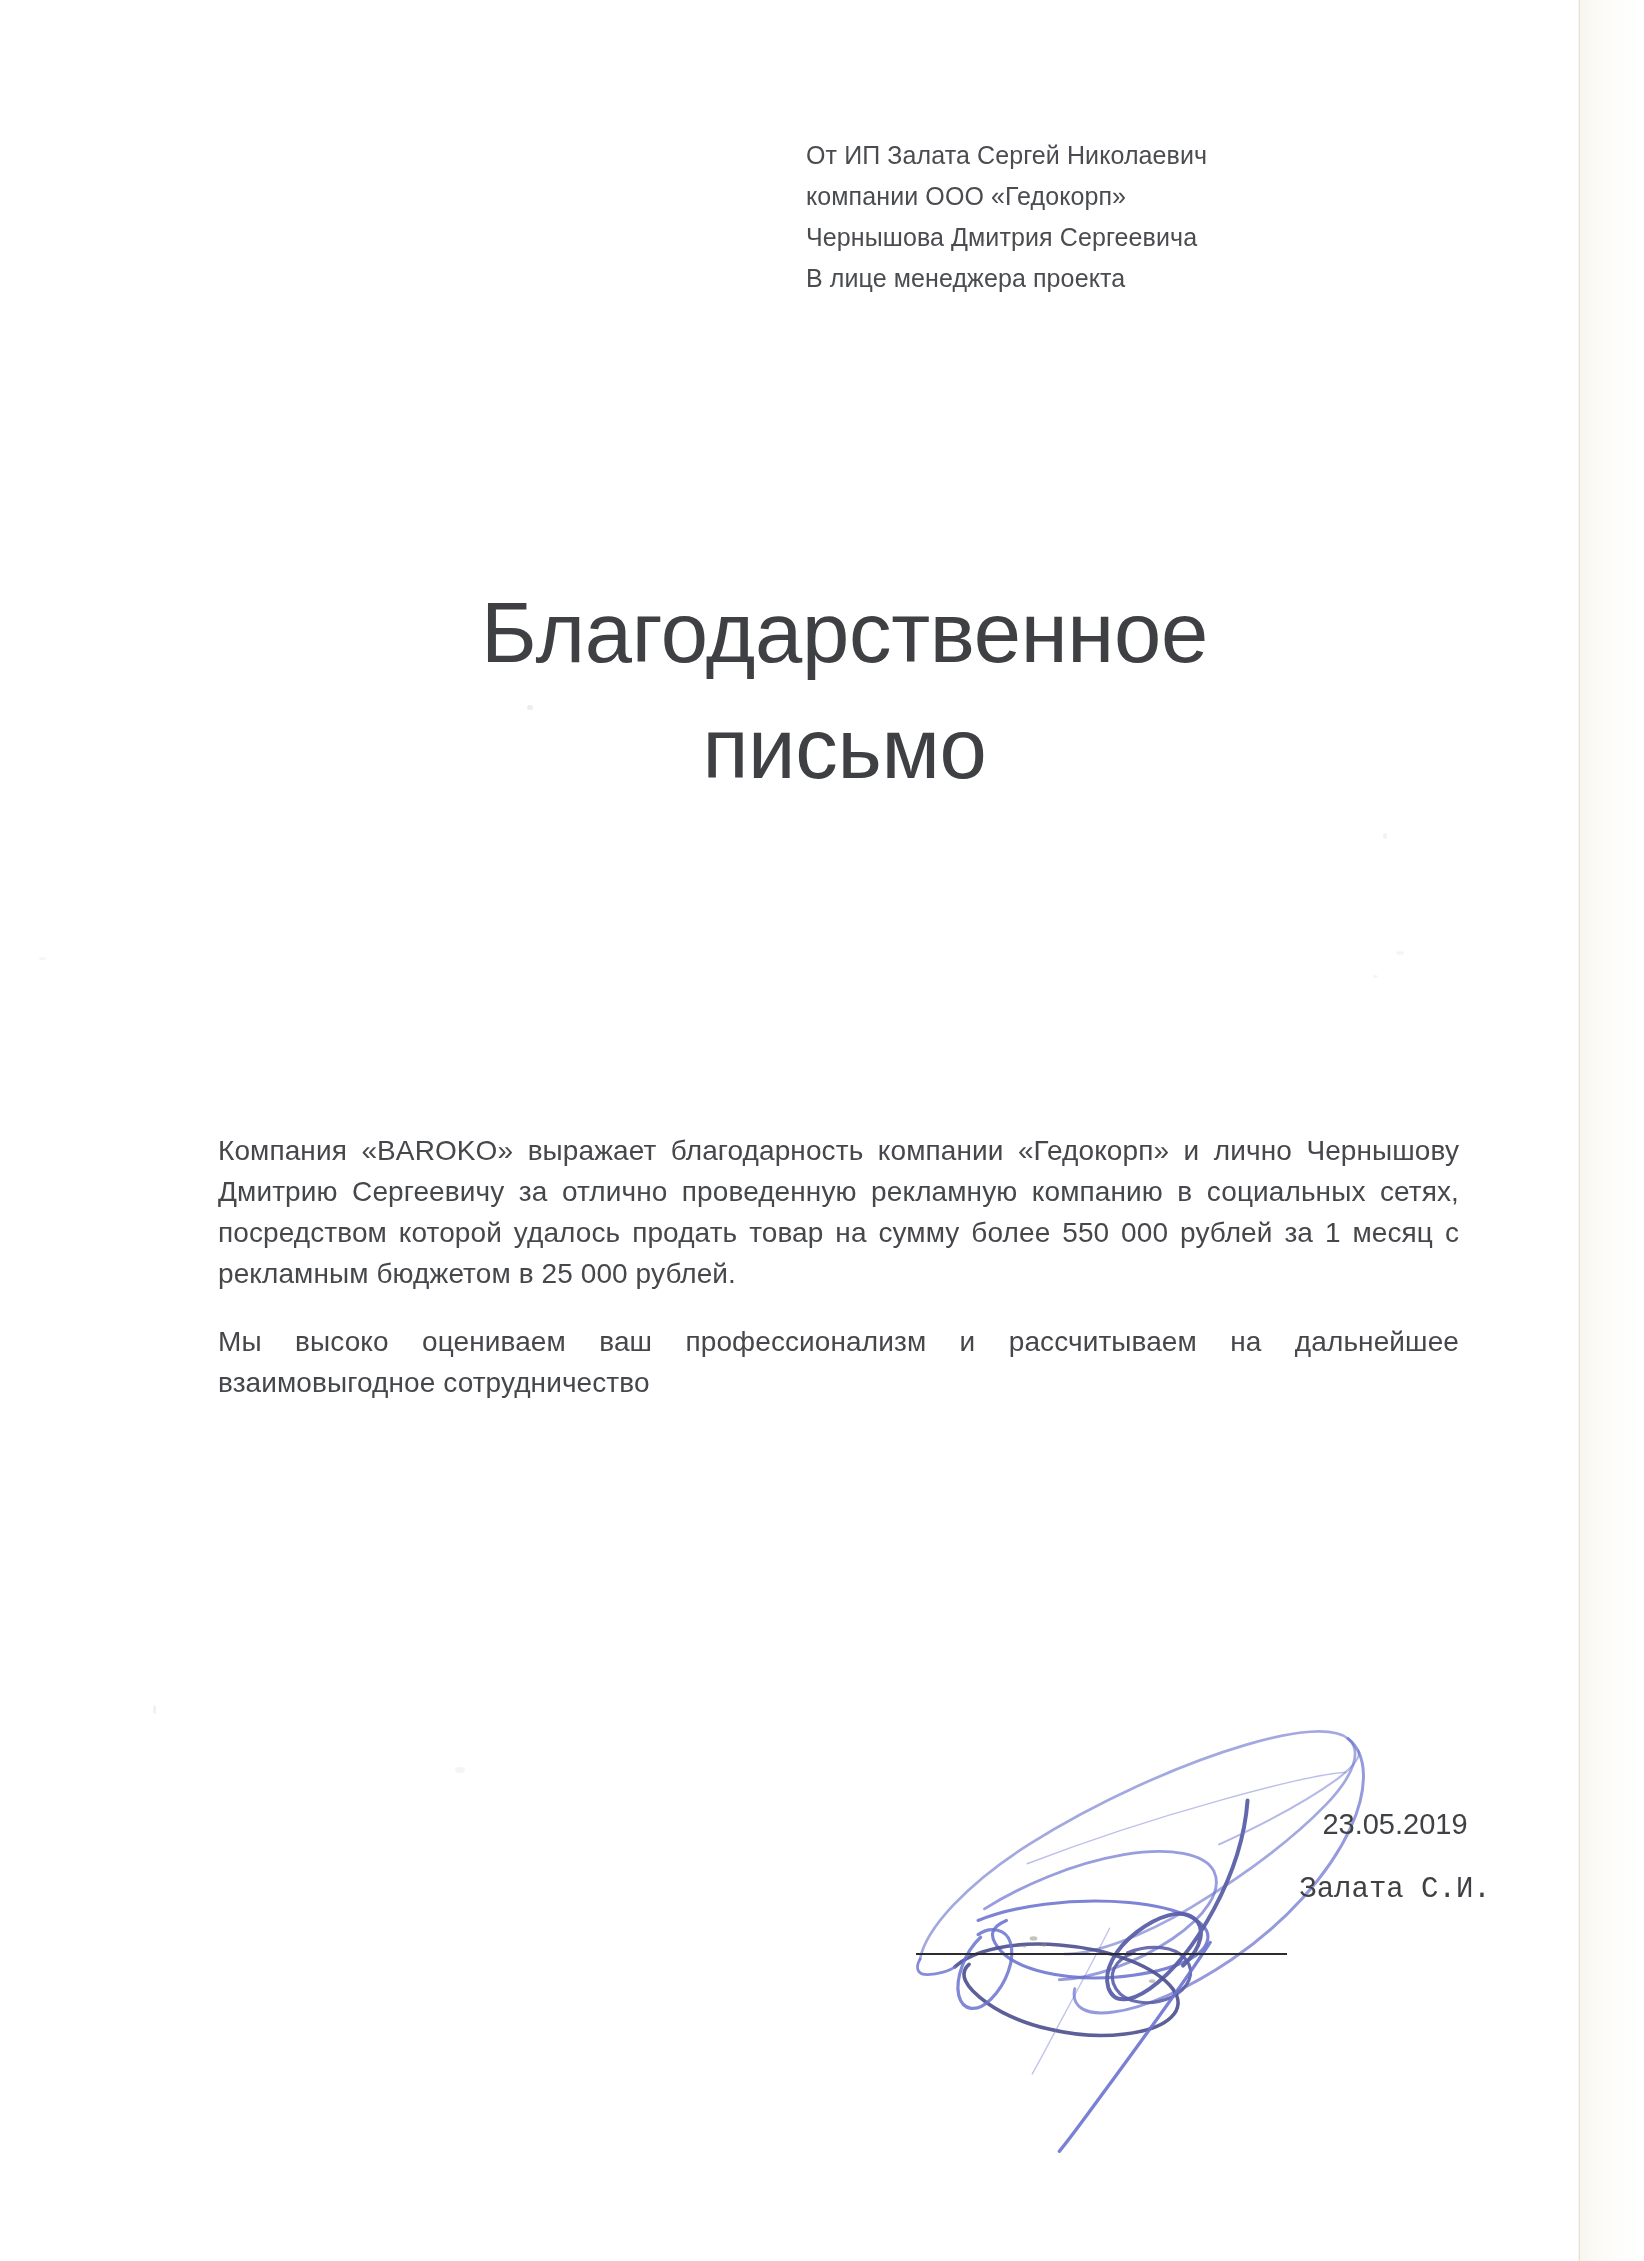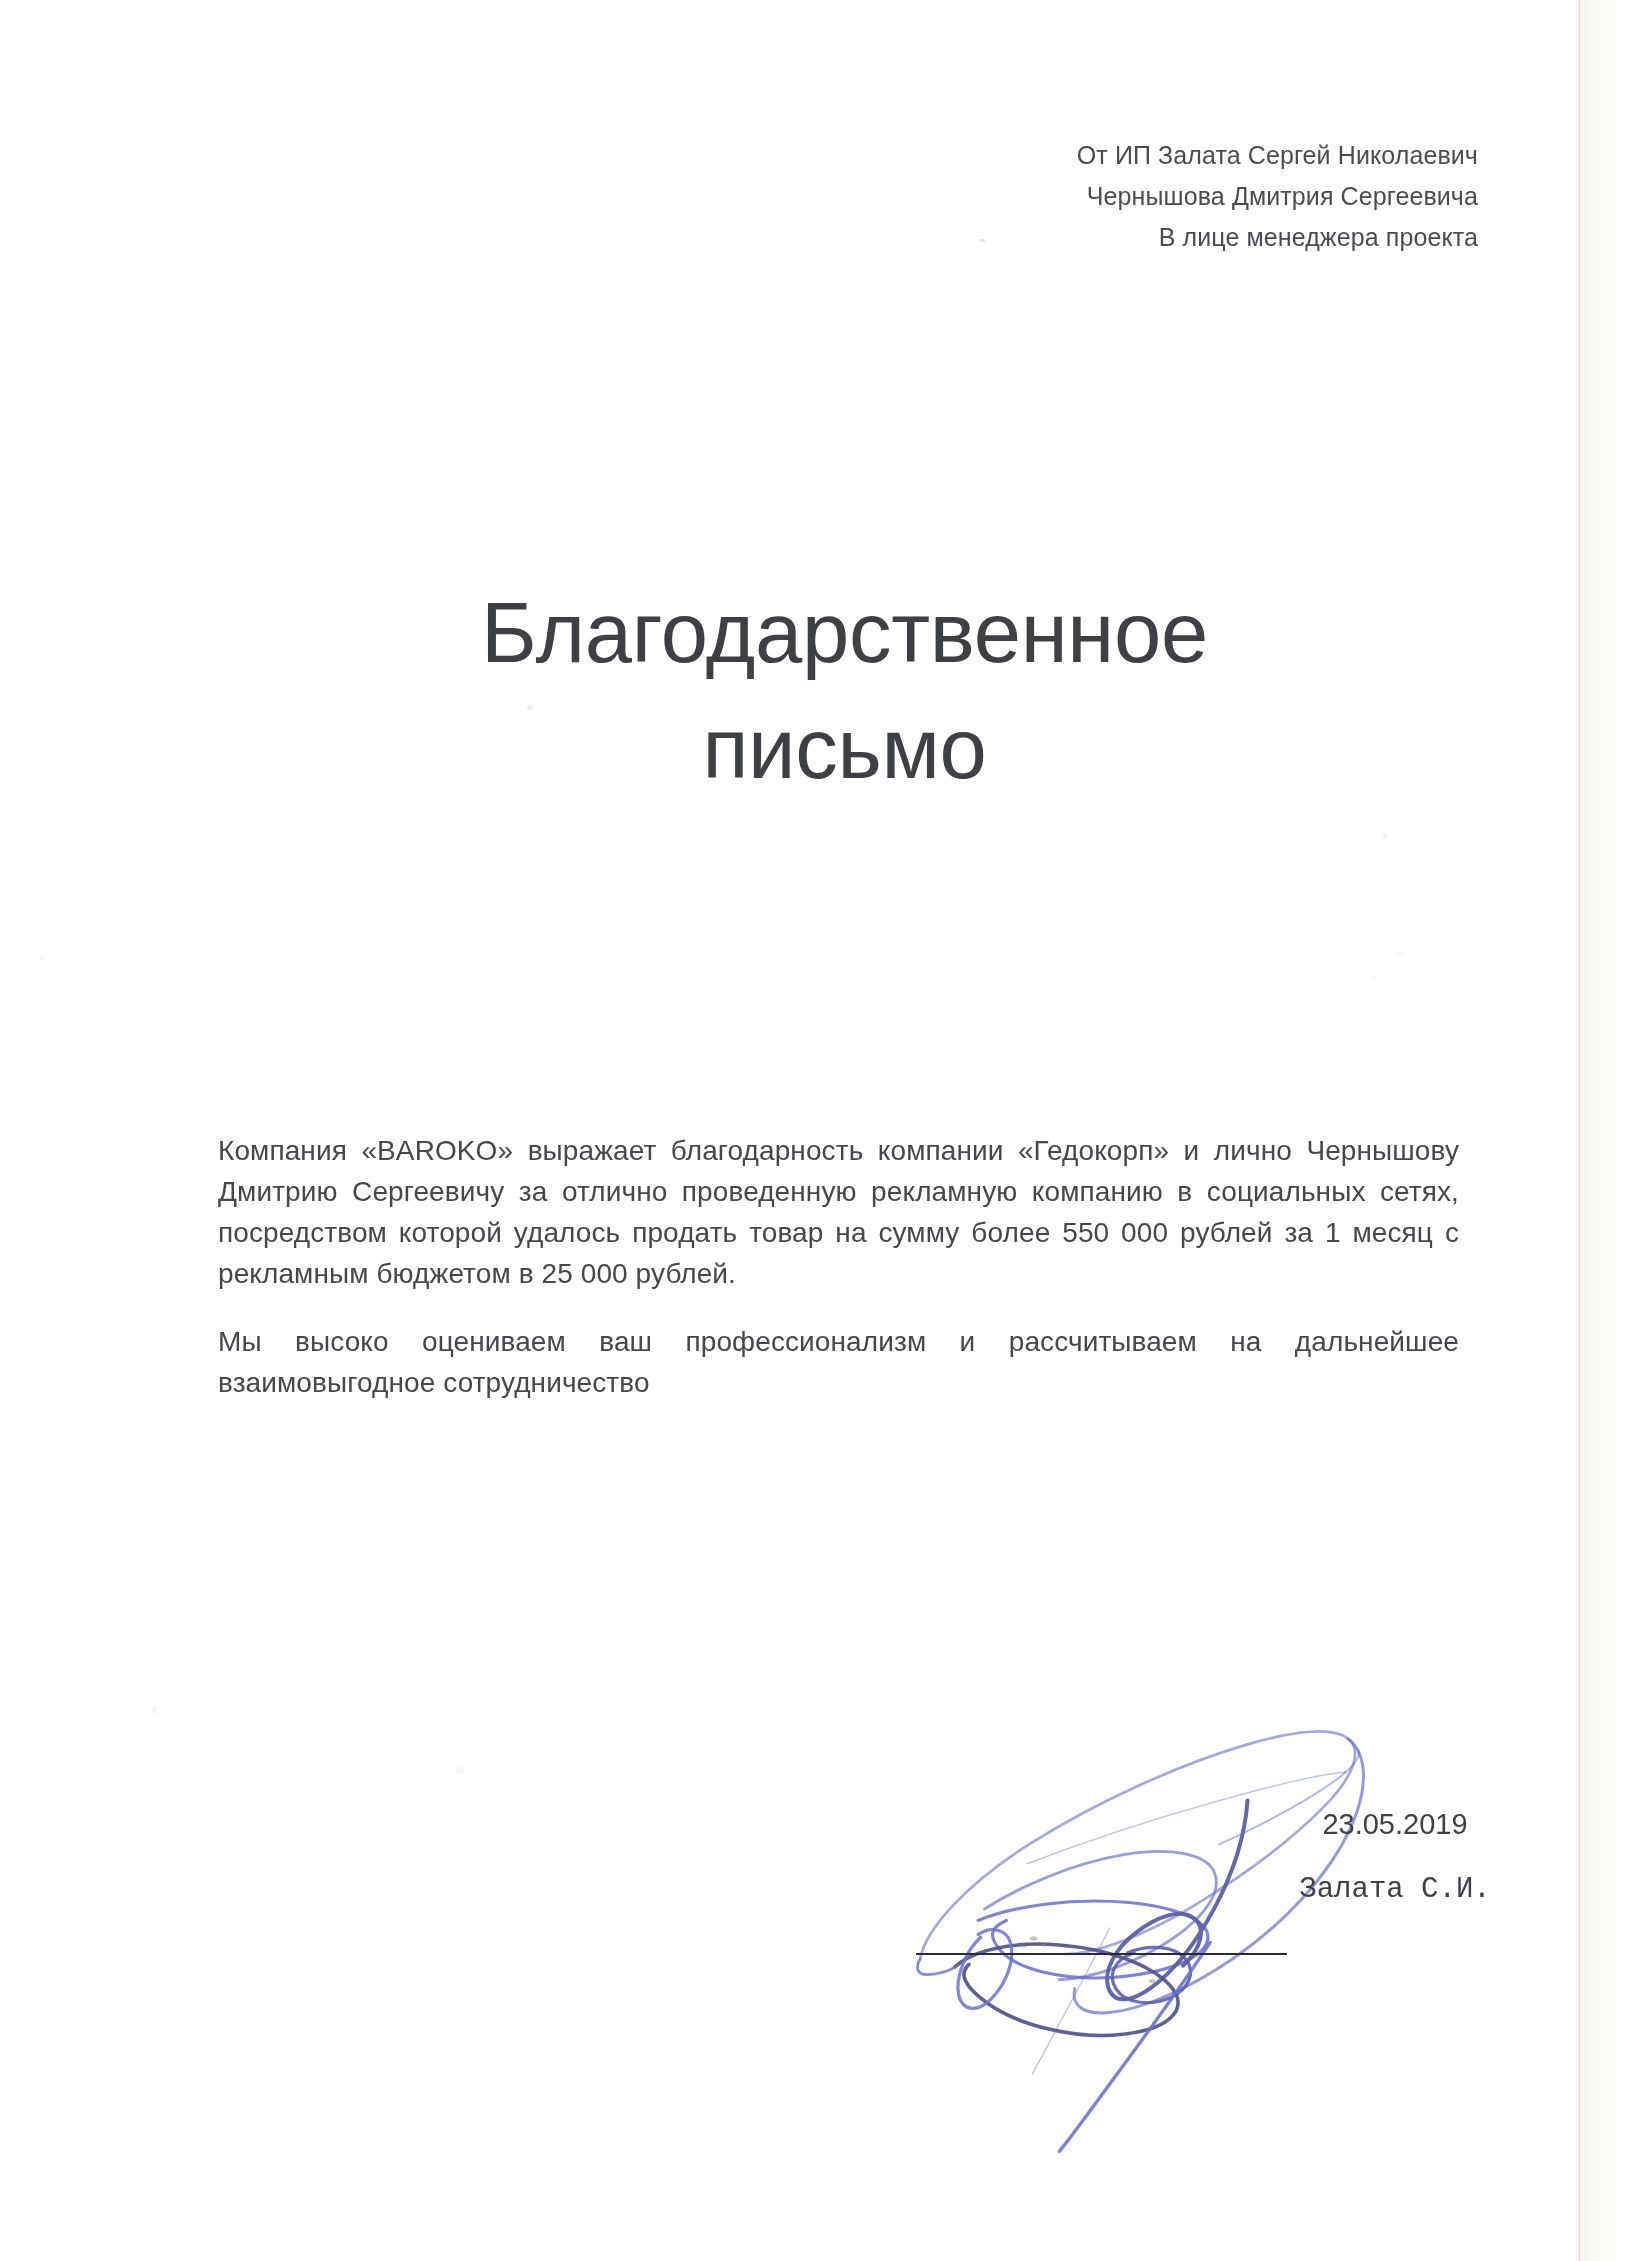--- a/index.html
+++ b/index.html
@@ -46,21 +46,21 @@
     border-radius: 50%;
     pointer-events: none;
   }
 
   
   .header-block {
     position: absolute;
     top: 135px;
     left: 806px;
     width: 672px;
-    text-align: right;
+    text-align: left;
   }
   .header-line {
     font-size: 25px;
     line-height: 41px;
     color: #4a4c50;
     letter-spacing: 0.1px;
     white-space: nowrap;
   }
 
   
@@ -156,20 +156,21 @@
   <div class="speck" style="top:705px;left:527px;width:5.8px;height:4.5px;opacity:.55;"></div>
   <div class="speck" style="top:833px;left:1383px;width:3.9px;height:6.4px;opacity:.4;"></div>
   <div class="speck" style="top:951px;left:1396px;width:7.7px;height:3.9px;opacity:.35;"></div>
   <div class="speck" style="top:975px;left:1373px;width:4.5px;height:3.2px;opacity:.3;"></div>
   <div class="speck" style="top:1705px;left:153px;width:3.2px;height:9px;opacity:.45;"></div>
   <div class="speck" style="top:1767px;left:455px;width:10.3px;height:5.8px;opacity:.3;"></div>
   <div class="speck" style="top:957px;left:39px;width:7px;height:3.2px;opacity:.28;"></div>
 
   <div class="header-block">
     <div class="header-line">От ИП Залата Сергей Николаевич</div>
+    <div class="header-line">компании ООО «Гедокорп»</div>
     <div class="header-line">Чернышова Дмитрия Сергеевича</div>
     <div class="header-line">В лице менеджера проекта</div>
   </div>
 
   <div class="title-block">
     <div class="title-line line1">Благодарственное</div>
     <div class="title-line line2">письмо</div>
   </div>
 
   <div class="body-block">

